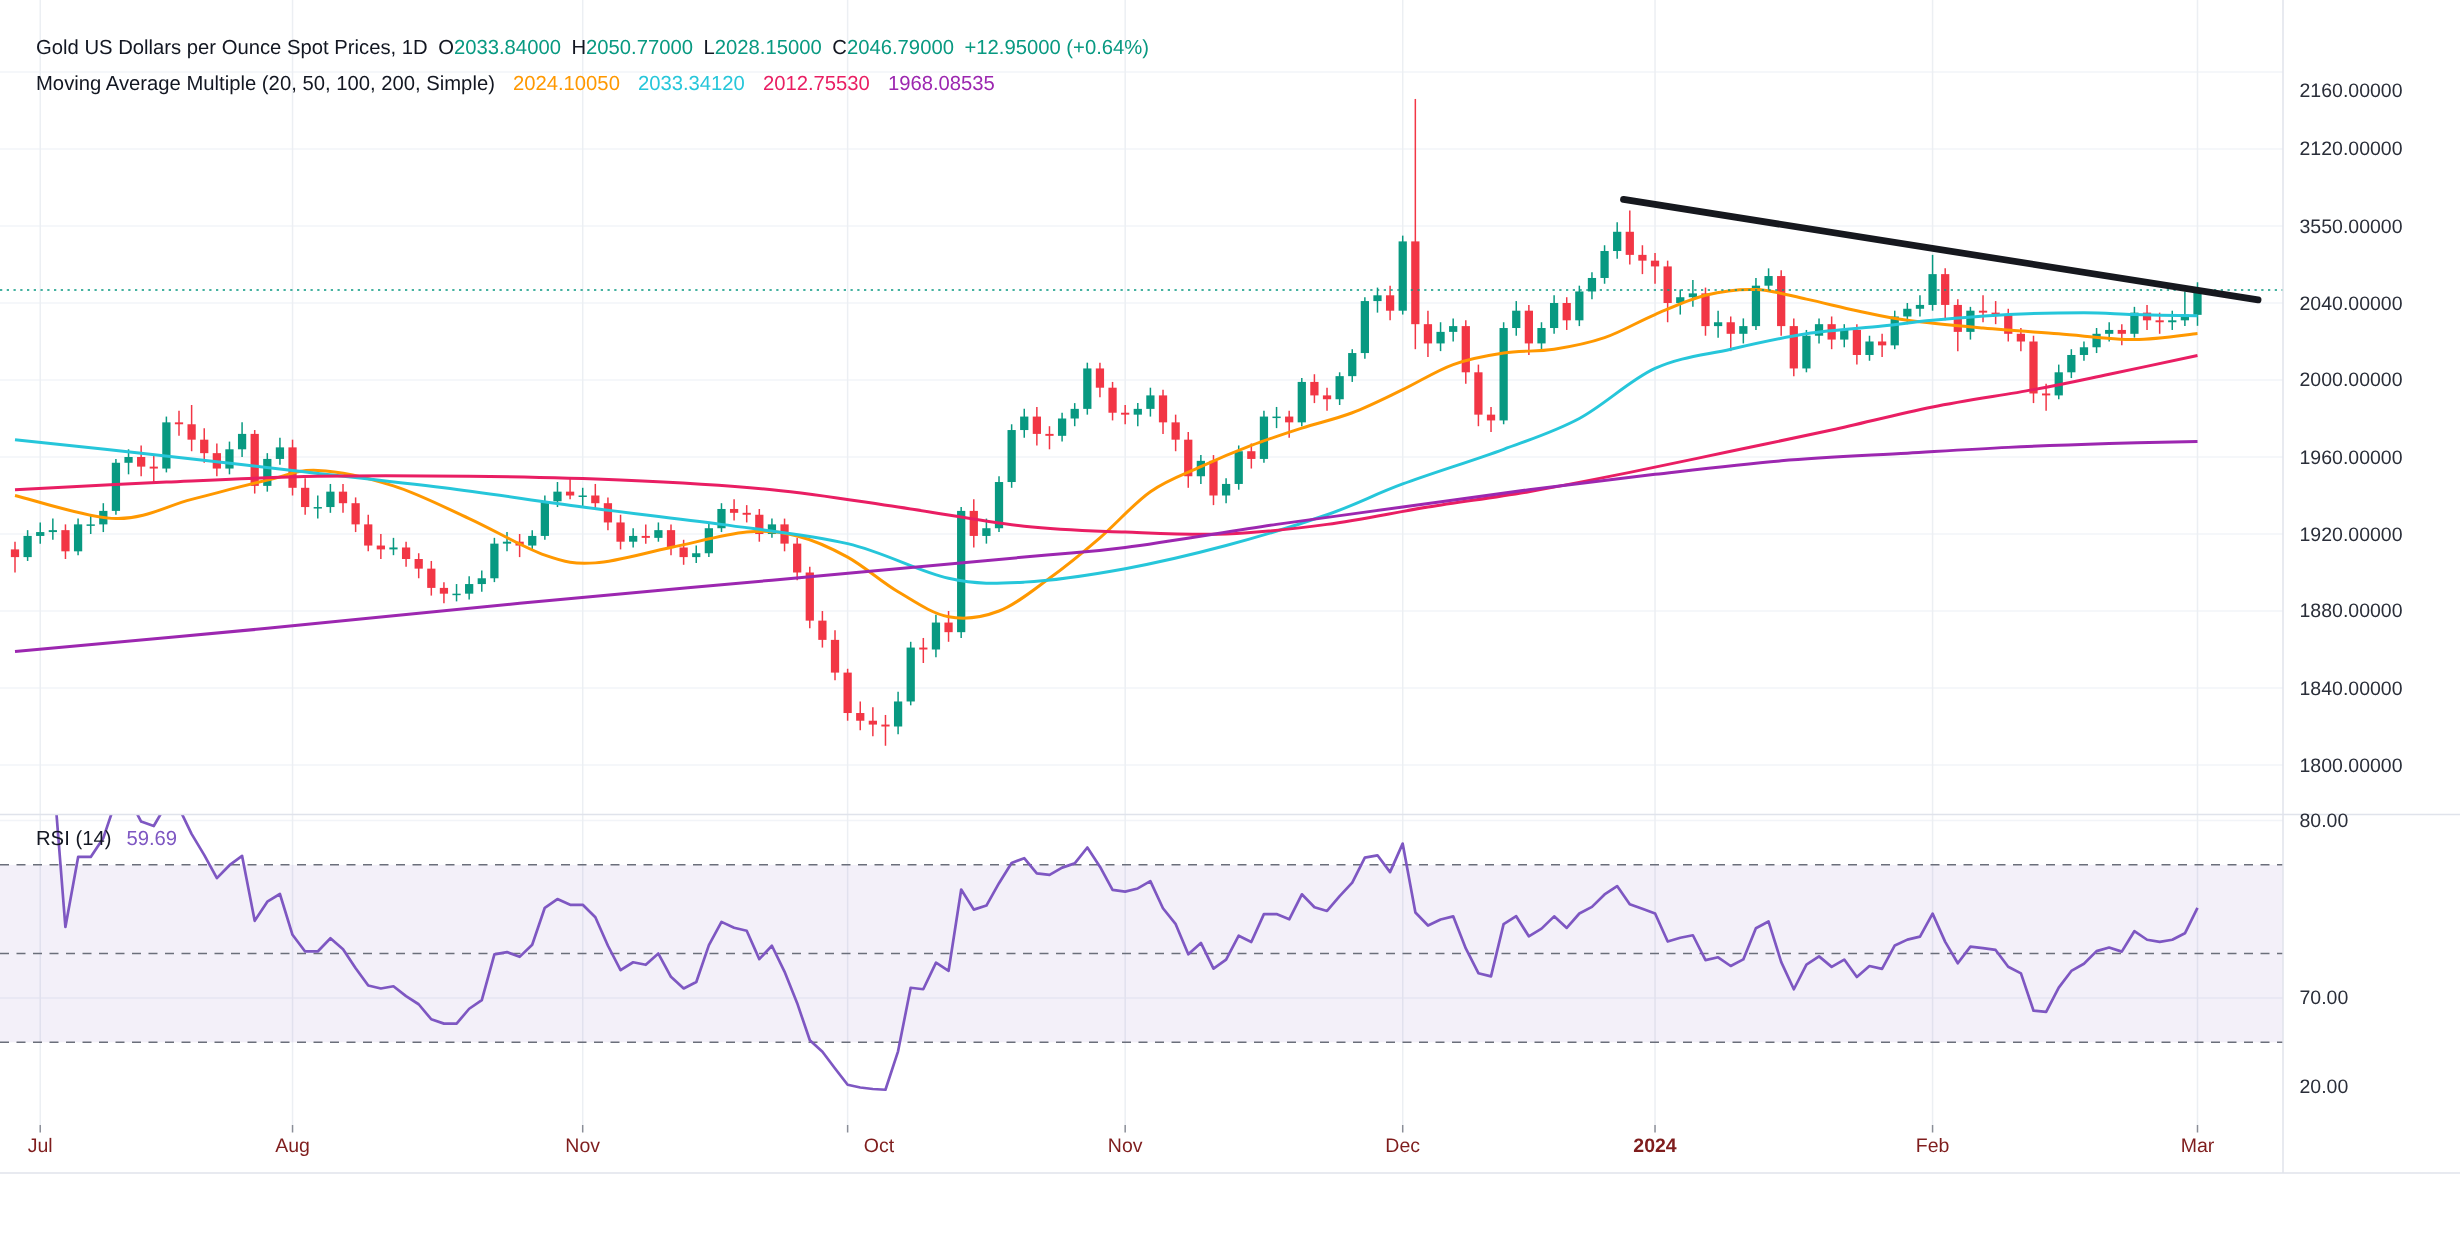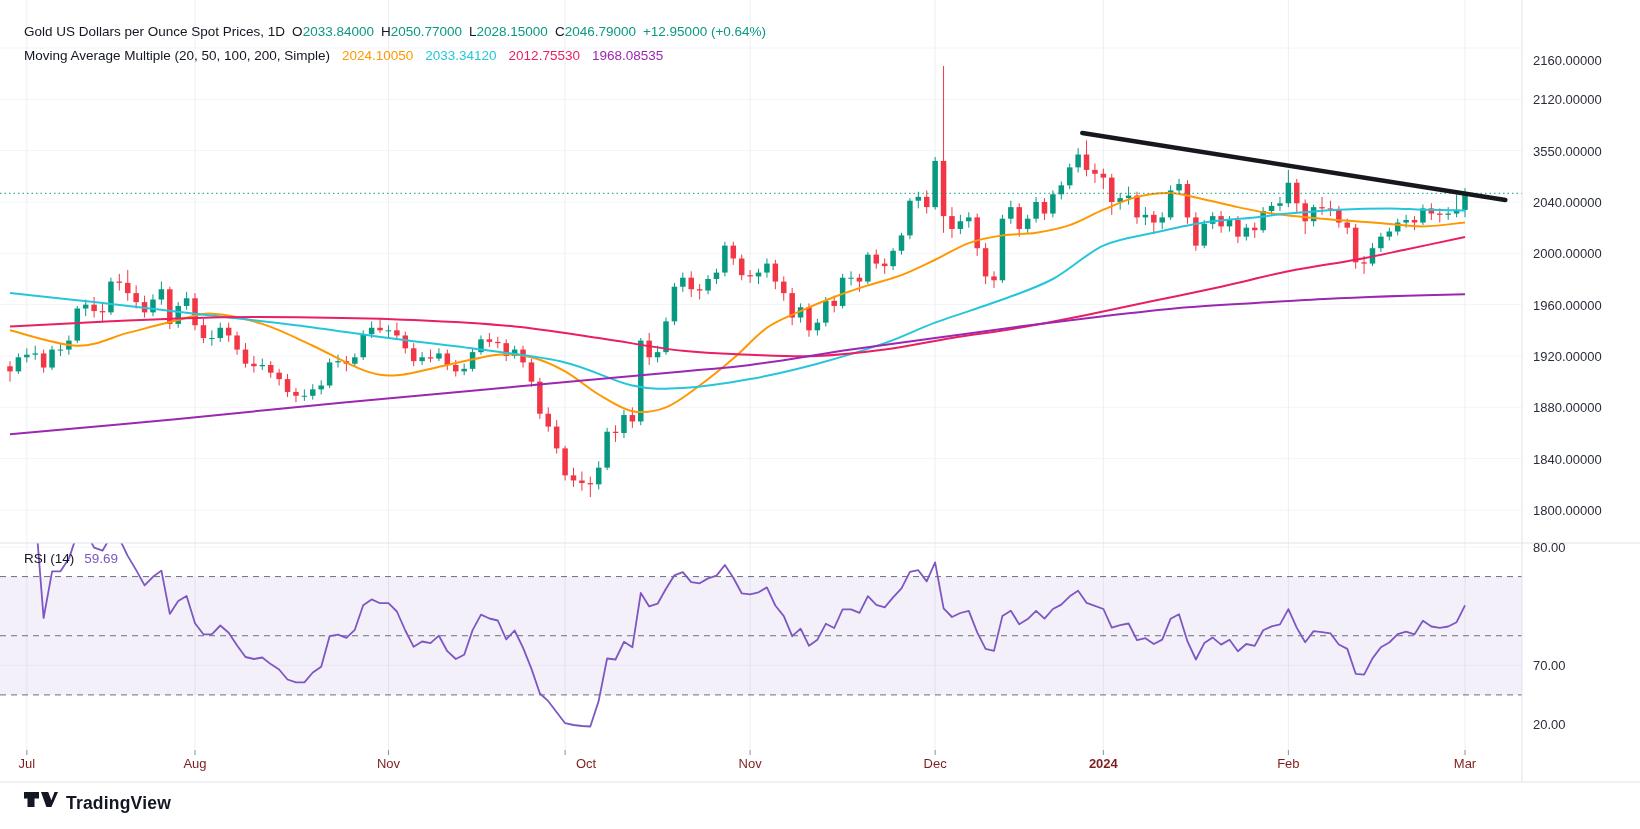--- a/index.html
+++ b/index.html
@@ -484,23 +484,14 @@
       <div class="tlabel" style="left: 195.029px; top: 6px;">Aug</div>
       <div class="tlabel" style="left: 388.468px; top: 6px;">Nov</div>
       <div class="tlabel" style="left: 586px; top: 6px;">Oct</div>
       <div class="tlabel" style="left: 750.116px; top: 6px;">Nov</div>
       <div class="tlabel" style="left: 935.145px; top: 6px;">Dec</div>
       <div class="tlabel bold" style="left: 1103.35px; top: 6px;">2024</div>
       <div class="tlabel" style="left: 1288.38px; top: 6px;">Feb</div>
       <div class="tlabel" style="left: 1465px; top: 6px;">Mar</div>
     </div>
 
-  <div class="bottombar">
-    <div class="logo-wrap">
-      <svg width="34" height="22" viewBox="0 0 34 22">
-        <path d="M0,0 H15 V6.5 H10.5 V15 H3.5 V6.5 H0 Z" fill="#131722"></path>
-        <path d="M17,0 h7.2 l3.2,8.2 L30.5,0 H34 L27.4,15 h-5 Z" fill="#131722"></path>
-      </svg>
-      <span class="logo-text">TradingView</span>
-    </div>
-  </div>
 
 </div>
 
 </body></html>

